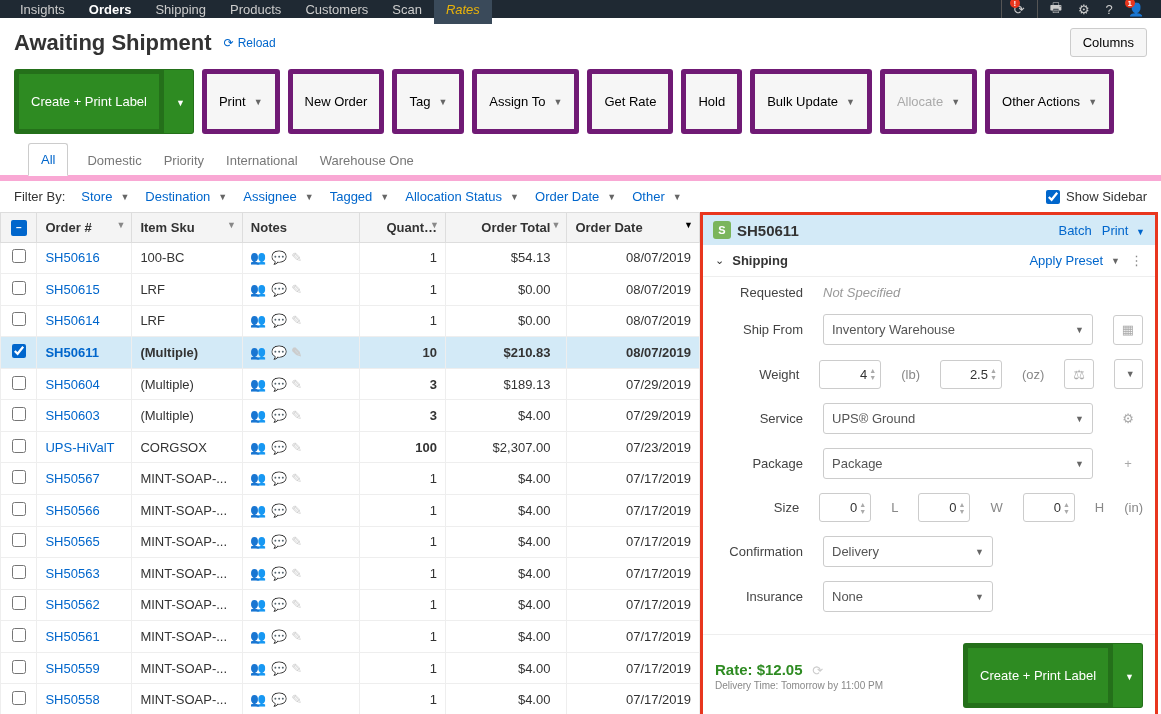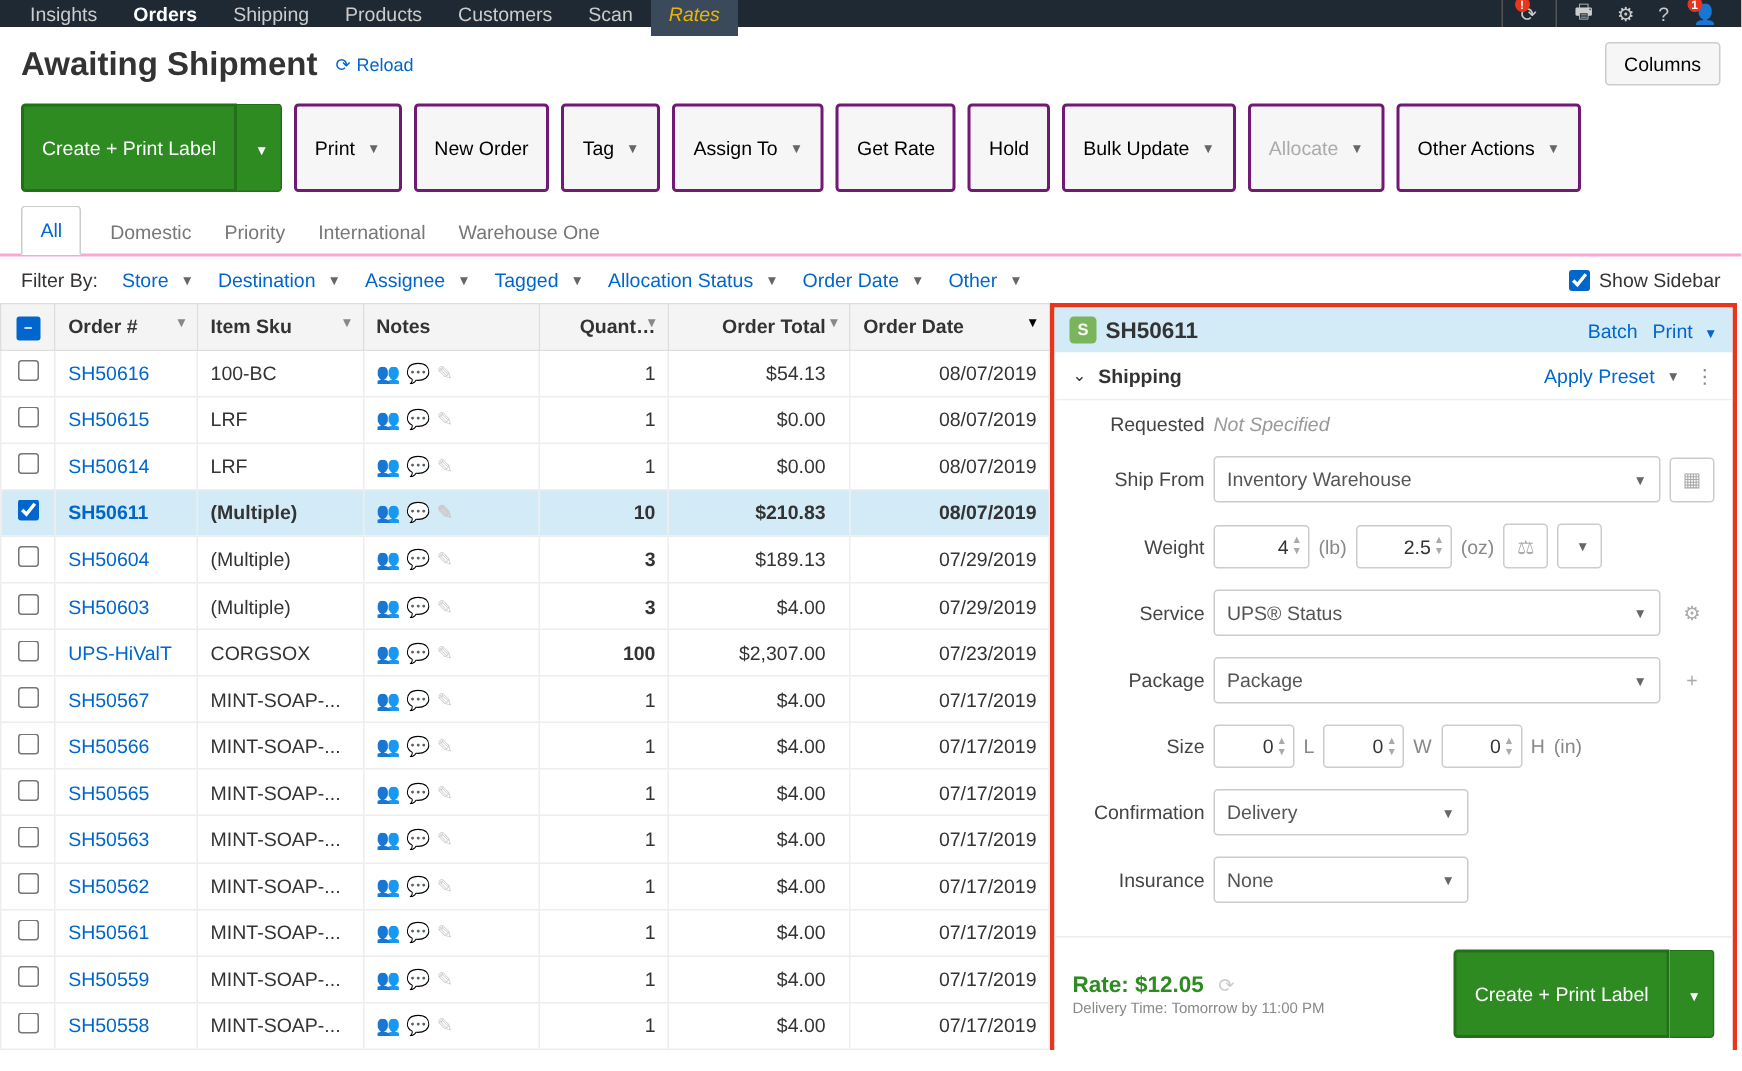--- a/index.html
+++ b/index.html
@@ -10,30 +10,30 @@
 .topnav .nav-item.highlighted { background: #3a4a5a; color: #eab308; font-style: italic; }
 .topnav .spacer { flex: 1; }
 .topnav .icon-btn { color: #ccc; padding: 0 8px; height: 30px; display: flex; align-items: center; cursor: pointer; position: relative; }
 .topnav .divider { width: 1px; height: 18px; background: #555; margin: 0 4px; }
 .badge-dot { position: absolute; top: 4px; left: 4px; background: #e8361e; color: #fff; font-size: 8px; border-radius: 50%; width: 10px; height: 10px; display: flex; align-items: center; justify-content: center; font-weight: bold; }
 .header-row { display: flex; align-items: center; padding: 10px 14px 4px; }
 .page-title { font-size: 22px; font-weight: 600; color: #333; margin-right: 12px; }
 .reload-link { color: #0066cc; font-size: 12px; display: flex; align-items: center; gap: 4px; cursor: pointer; }
 .columns-btn { margin-left: auto; border: 1px solid #ccc; border-radius: 3px; padding: 6px 12px; background: #f6f6f6; cursor: pointer; font-size: 13px; }
 .toolbar { display: flex; align-items: center; gap: 8px; padding: 8px 14px; flex-wrap: wrap; }
-.btn { border: 2px solid #701a75; border-radius: 3px; padding: 20px 12px; background: #f6f6f6; cursor: pointer; font-size: 13px; display: inline-flex; align-items: center; gap: 4px; }
+.btn { border: 5px solid #701a75; border-radius: 3px; padding: 20px 12px; background: #f6f6f6; cursor: pointer; font-size: 13px; display: inline-flex; align-items: center; gap: 4px; }
 .btn-green { background: #2e8b22; border-color: #24701a; color: #fff; }
 .btn-split { display: inline-flex; }
 .btn-split .btn { border-radius: 3px 0 0 3px; }
 .btn-split .caret-btn { border: 1px solid #ccc; border-left: none; border-radius: 0 3px 3px 0; padding: 6px 8px; background: #f6f6f6; cursor: pointer; }
 .btn-split.green .caret-btn { background: #2e8b22; border-color: #24701a; color: #fff; }
 .btn-disabled { color: #aaa; }
 .caret { font-size: 9px; color: #666; margin-left: 4px; }
 .btn-green .caret, .green .caret { color: #fff; }
-.tabs { display: flex; align-items: center; padding: 0 14px; border-bottom: 2px solid #f9a8d4; gap: 16px; }
+.tabs { display: flex; align-items: center; padding: 0 28px; border-bottom: 6px solid #f9a8d4; gap: 16px; }
 .tab { padding: 8px 2px; color: #777; cursor: pointer; border: 1px solid transparent; border-bottom: none; position: relative; top: 1px; }
 .tab.active { color: #0066cc; border: 1px solid #ccc; border-bottom: 1px solid #fff; border-radius: 3px 3px 0 0; background: #fff; padding: 8px 12px; }
 .filter-row { display: flex; align-items: center; padding: 8px 14px; gap: 16px; }
 .filter-label { color: #333; font-size: 13px; }
 .filter-item { color: #0066cc; cursor: pointer; display: flex; align-items: center; gap: 4px; }
 .filter-row .right { margin-left: auto; display: flex; align-items: center; gap: 6px; color: #333; }
 .checkbox-blue { width: 14px; height: 14px; accent-color: #0066cc; }
 
 .content-row { display: flex; }
 .orders-table { width: 700px; border-collapse: collapse; }
@@ -55,21 +55,21 @@
 .shopify-badge { width: 18px; height: 18px; background: #7ab55c; border-radius: 3px; margin-right: 6px; display: flex; align-items: center; justify-content: center; color: #fff; font-size: 11px; font-weight: bold; }
 .panel-header .order-id { font-weight: bold; font-size: 15px; }
 .panel-header .right-links { margin-left: auto; display: flex; gap: 10px; }
 .panel-header .right-links span { color: #0066cc; cursor: pointer; }
 .section-header { padding: 8px 12px; display: flex; align-items: center; border-bottom: 1px solid #eee; background: #fff; }
 .section-header .chev { margin-right: 8px; font-size: 11px; cursor: pointer; }
 .section-header .title { font-weight: bold; }
 .section-header .preset { margin-left: auto; color: #0066cc; cursor: pointer; display: flex; align-items: center; gap: 4px; }
 .section-header .menu-dots { margin-left: 10px; color: #888; cursor: pointer; }
 .form-area { padding: 8px 12px; background: #fff; flex: 1; }
-.form-row { display: flex; align-items: center; margin-bottom: 14px; gap: 6px; }
+.form-row { display: flex; align-items: center; margin-bottom: 14px; gap: 20px; }
 .form-row .lbl { width: 88px; text-align: right; color: #444; }
 .form-row .val-muted { color: #999; font-style: italic; }
 .select-box { flex: 1; border: 1px solid #ccc; border-radius: 3px; padding: 7px 8px; display: flex; align-items: center; justify-content: space-between; cursor: pointer; color: #555; background: #fff; }
 .select-box.sm { width: 170px; flex: none; }
 .num-input { width: 64px; border: 1px solid #ccc; border-radius: 3px; padding: 6px 4px; display: flex; align-items: center; justify-content: space-between; }
 .num-input .val { flex: 1; text-align: right; padding-right: 2px; }
 .stepper { display: flex; flex-direction: column; font-size: 7px; color: #aaa; cursor: pointer; line-height: 7px; }
 .unit { color: #888; }
 .icon-btn-sm { border: 1px solid #ccc; border-radius: 3px; padding: 6px; color: #aaa; cursor: pointer; width: 30px; height: 30px; display: flex; align-items: center; justify-content: center; }
 .rate-footer { padding: 8px 12px; display: flex; align-items: center; background: #fff; border-top: 1px solid #eee; }
@@ -478,21 +478,21 @@
           </div>
         <span class="unit">(oz)</span>
         <div class="icon-btn-sm">⚖</div>
         <div class="icon-btn-sm">
             <span class="caret">▼</span>
           </div>
       </div>
       <div class="form-row">
         <span class="lbl">Service</span>
         <div class="select-box">
-            <span>UPS® Status</span>
+            <span>UPS® Ground</span>
             <span class="caret">▼</span>
           </div>
         <span class="icon-btn-sm" style="border:none;">⚙</span>
       </div>
       <div class="form-row">
         <span class="lbl">Package</span>
         <div class="select-box">
             <span>Package</span>
             <span class="caret">▼</span>
           </div>

